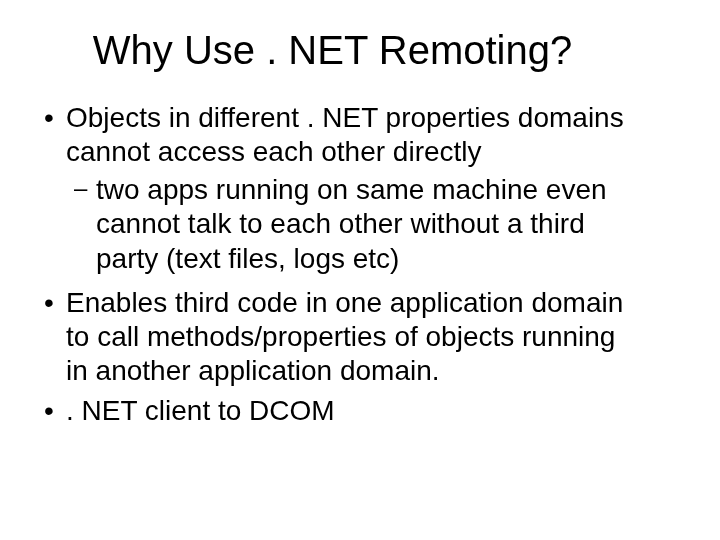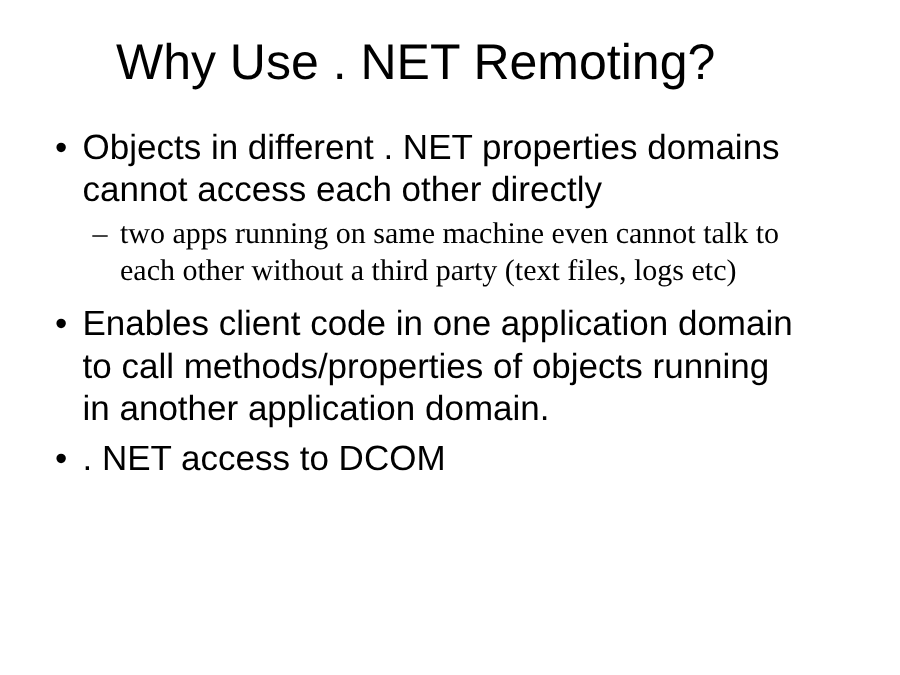--- a/index.html
+++ b/index.html
@@ -43,24 +43,23 @@
     top: 0;
     font-size: 28px;
   }
   ul.level2 {
     list-style: none;
     margin: 4px 0 10px 0;
     padding: 0 0 0 30px;
   }
   ul.level2 > li {
     position: relative;
-    font-size: 24px;
+    font-size: 28px;
     line-height: 1.22;
     padding-left: 0;
-    font-family: Liberation Serif, serif;
   }
   ul.level2 > li::before {
     content: "–";
     position: absolute;
     left: -22px;
     top: 0;
     font-size: 24px;
   }
 </style>
 </head>
@@ -74,21 +73,21 @@
     <li>
       <span>Objects in different . NET properties domains cannot access each other directly</span>
       <ul class="level2">
         <li>
           <span>two apps running on same machine even cannot talk to each other without a third party (text files, logs etc)</span>
         </li>
       </ul>
     </li>
 
     <li>
-      <span>Enables client code in one application domain to call methods/properties of objects running in another application domain.</span>
+      <span>Enables third code in one application domain to call methods/properties of objects running in another application domain.</span>
     </li>
 
     <li>
-      <span>. NET access to  DCOM</span>
+      <span>. NET client to  DCOM</span>
     </li>
 
   </ul>
 </div>
 
 </body></html>

